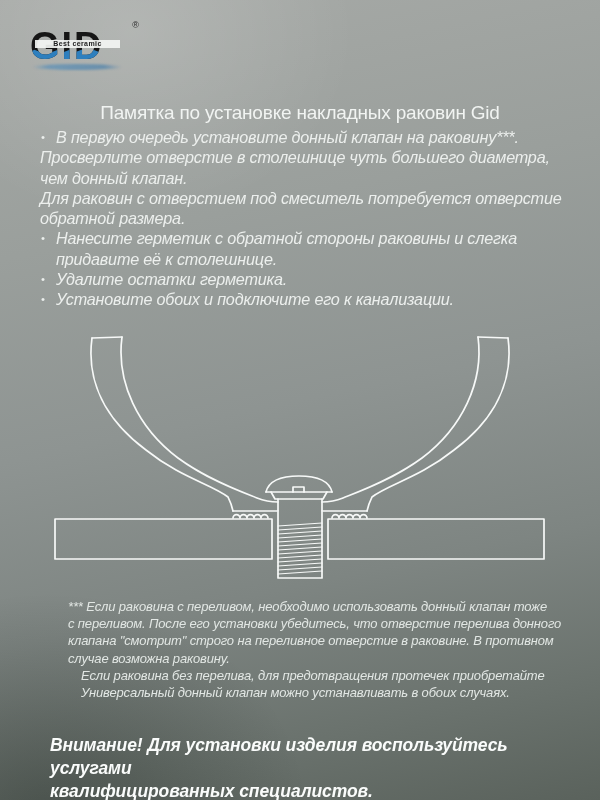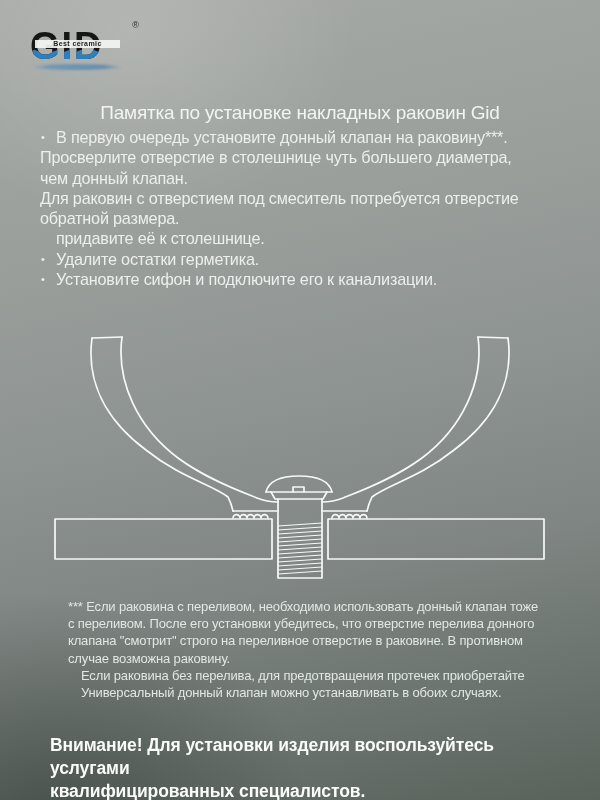--- a/index.html
+++ b/index.html
@@ -52,21 +52,21 @@
     font-size:16.2px;line-height:20.3px;letter-spacing:-0.2px;color:#ecefed;
   }
   .footnote{
     position:absolute;left:68px;right:30px;top:598px;
     font-size:13px;line-height:17.2px;letter-spacing:-0.15px;color:#e2e7e4;
   }
   .warning{
     position:absolute;left:50px;right:40px;top:734px;
     font-size:17.5px;line-height:23px;font-weight:700;letter-spacing:-0.1px;color:#fafcfb;
   }
-  .ln{white-space:nowrap;}
+  .ln{white-space:nowrap;font-style:italic;}
   .dot{display:inline-block;width:15px;margin-left:1px;font-size:11px;vertical-align:2px;}
   .instructions .ln.indent{padding-left:16px;}
   .footnote .ln.indent{padding-left:13px;}
   .footnote .ln, .warning .ln{white-space:normal;}
 
   
   .diagram{position:absolute;left:50px;top:332px;width:500px;height:260px;}
 </style>
 </head>
 <body>
@@ -84,23 +84,24 @@
   </div>
 
   <div class="title">Памятка по установке накладных раковин Gid</div>
 
   <div class="instructions">
       <div class="ln bullet"><span class="dot">•</span><span>В первую очередь установите донный клапан на раковину***.</span></div>
       <div class="ln flush"><span>Просверлите отверстие в столешнице чуть большего диаметра,</span></div>
       <div class="ln flush"><span>чем донный клапан.</span></div>
       <div class="ln flush"><span>Для раковин с отверстием под смеситель потребуется отверстие</span></div>
       <div class="ln flush"><span>обратной размера.</span></div>
+      <div class="ln bullet"><span class="dot">•</span><span>Нанесите герметик с обратной стороны раковины и слегка</span></div>
       <div class="ln indent"><span>придавите её к столешнице.</span></div>
       <div class="ln bullet"><span class="dot">•</span><span>Удалите остатки герметика.</span></div>
-      <div class="ln bullet"><span class="dot">•</span><span>Установите сифон и подключите его к канализации.</span></div>
+      <div class="ln bullet"><span class="dot">•</span><span>Установите обоих и подключите его к канализации.</span></div>
     </div>
 
   <div class="diagram">
     <svg viewBox="0 0 500 260" width="500" height="260">
       <g fill="none" stroke="#f7f9f8" stroke-width="1.7" stroke-linecap="round" stroke-linejoin="round">
 
         <path d="M42,6 C36,50 56,88 96,118 C131,146 161,152 178,165 L181,172 L183,179"></path>
         <path d="M72,5 C66,50 88,96 128,126 C158,148 192,160 207,166 C217,170 223,170 228,170"></path>
         <path d="M42,6 L72,5"></path>
 

